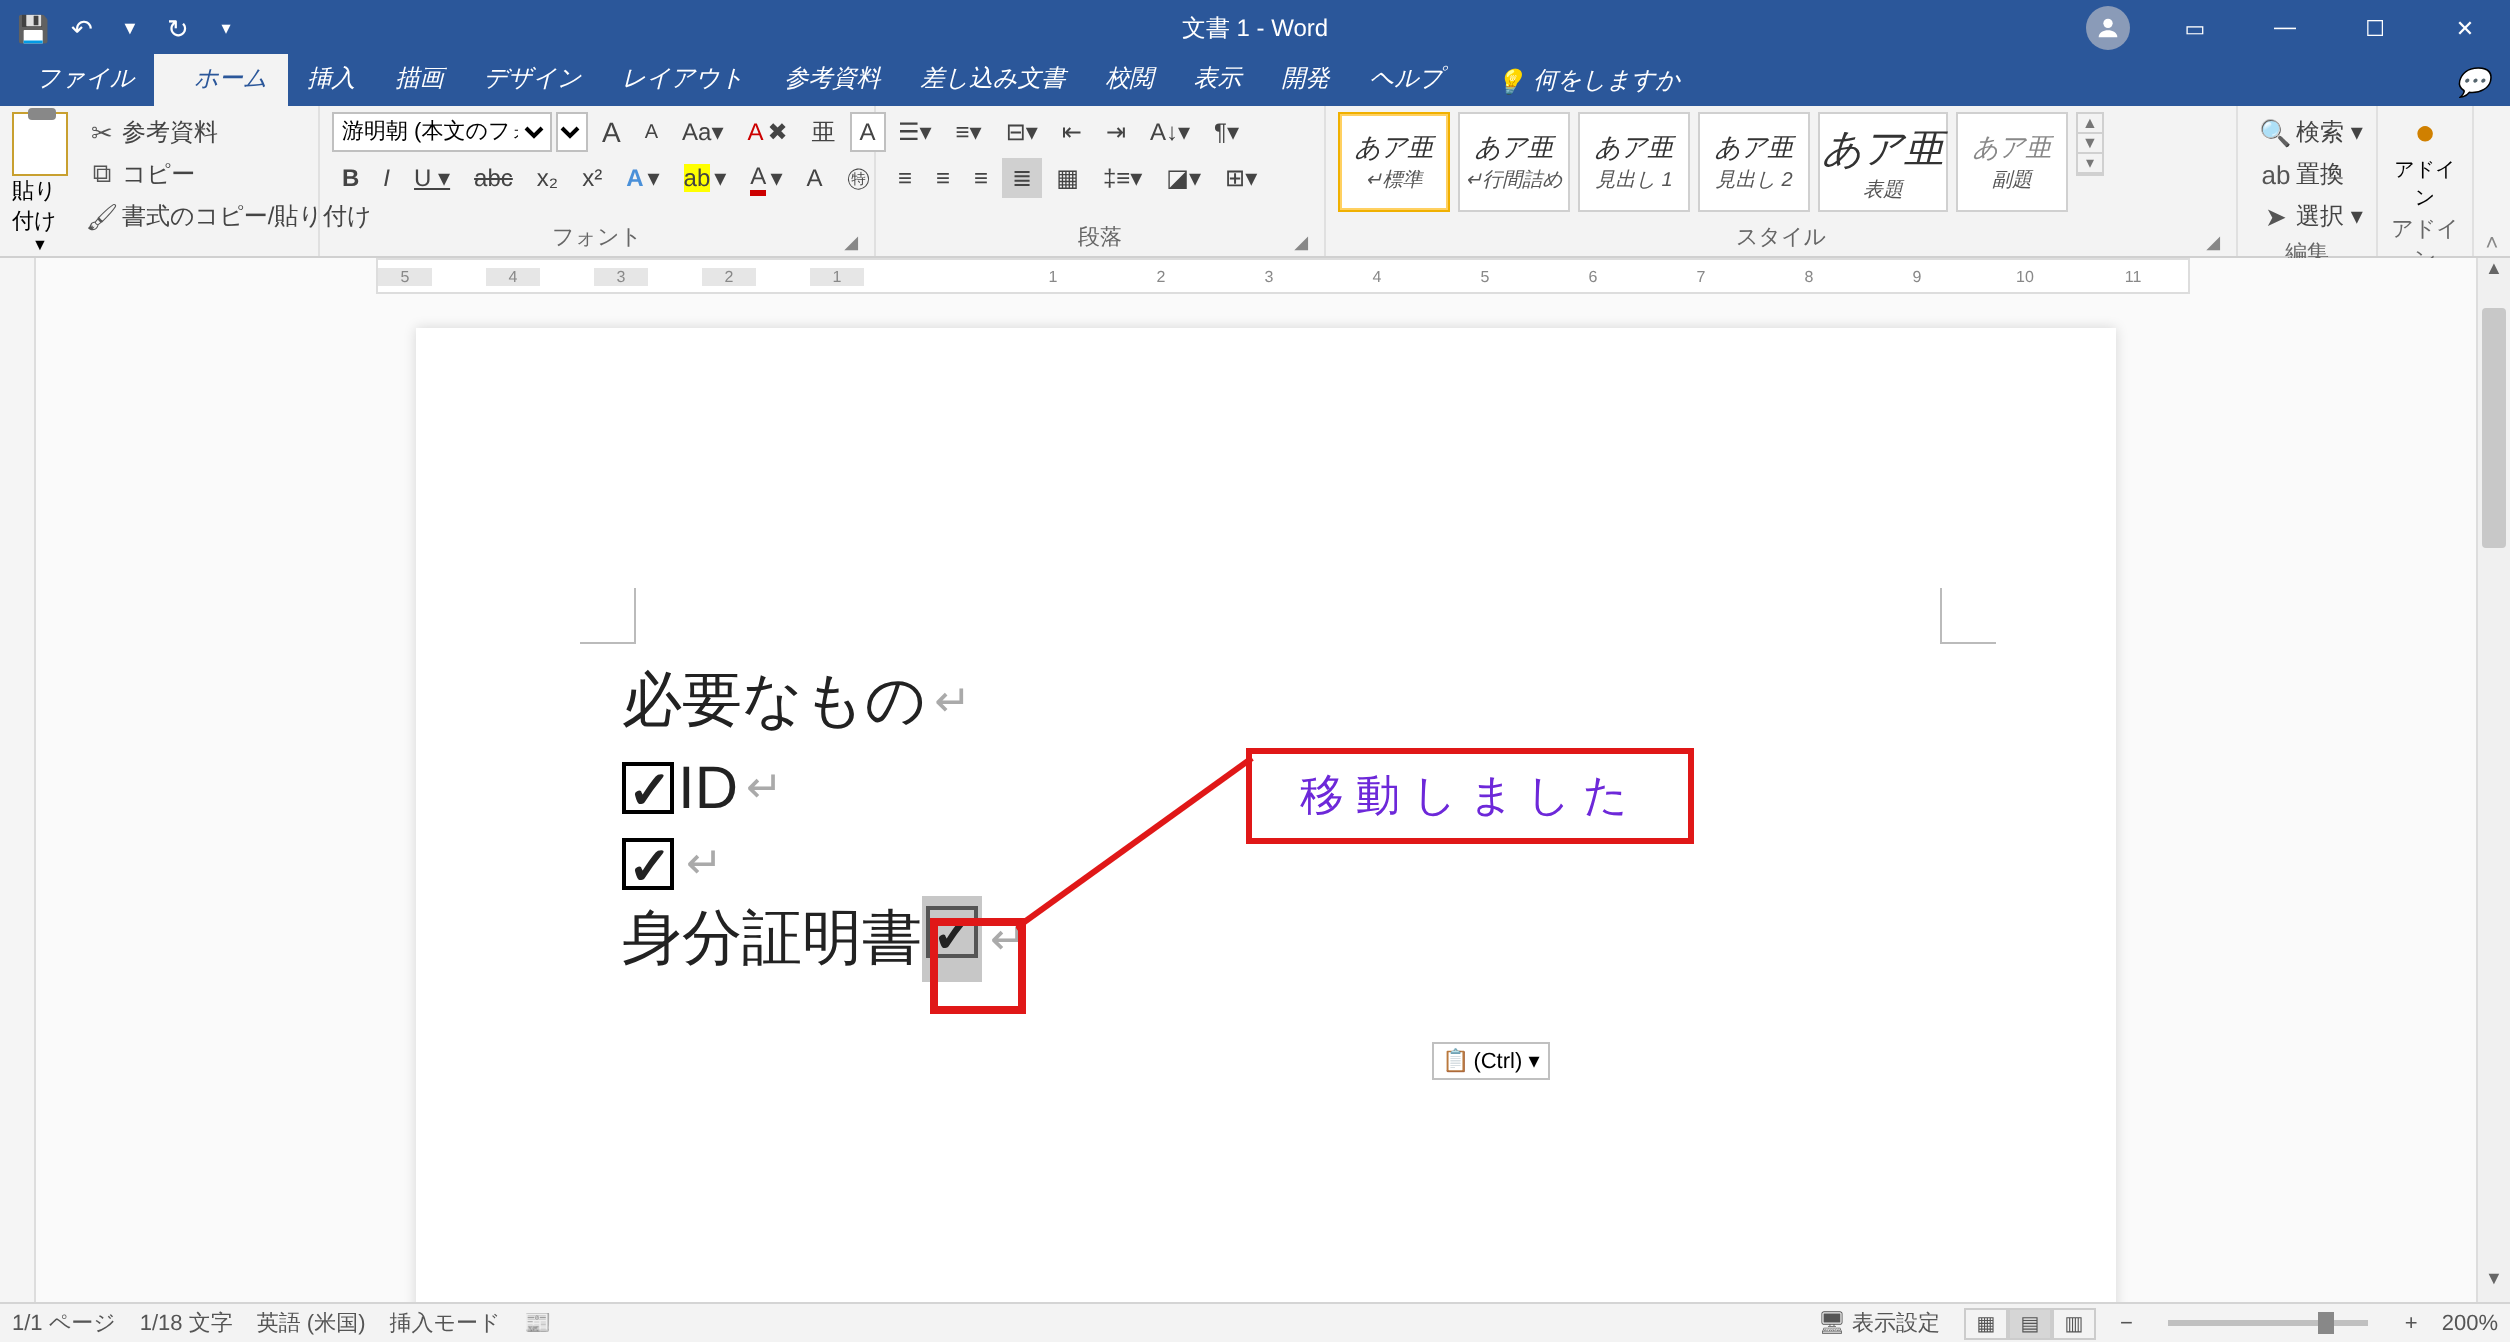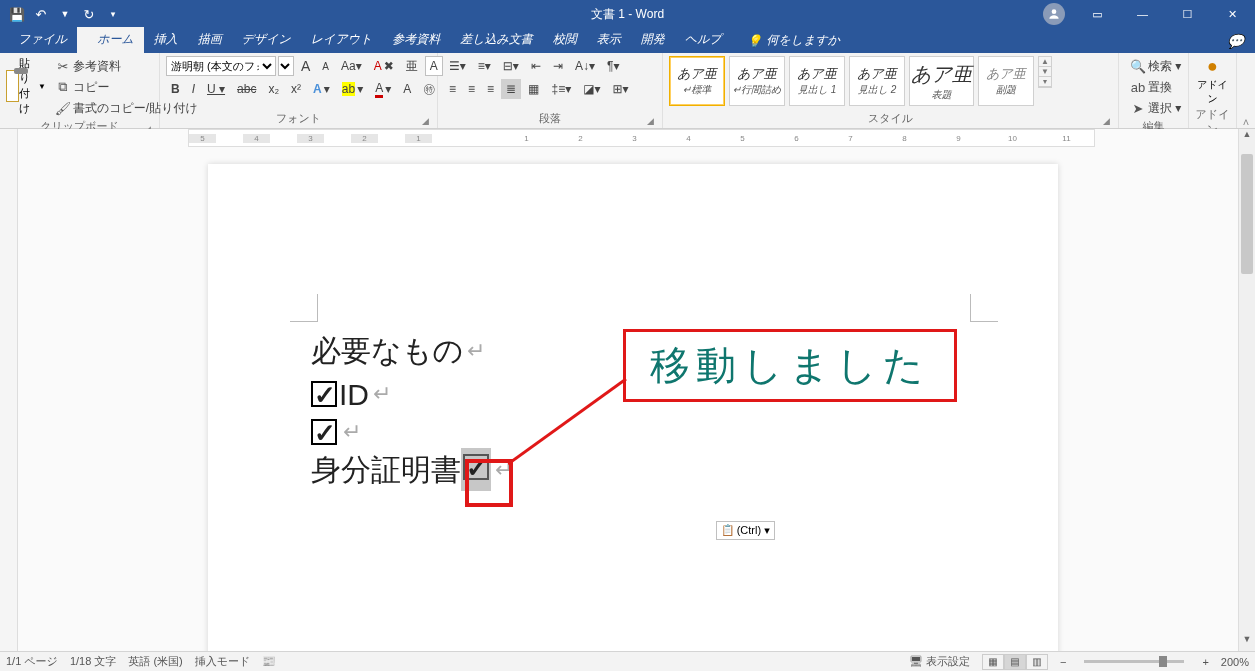--- a/index.html
+++ b/index.html
@@ -22,21 +22,21 @@
 .share-icn { position:absolute; right:10px; bottom:4px; font-size:14px; }
 
 
 .ribbon { height:76px; background:#f3f3f3; border-bottom:1px solid #d0d0d0; display:flex; }
 .group { border-right:1px solid #e0e0e0; display:flex; flex-direction:column; justify-content:space-between; padding:3px 6px 1px; position:relative;}
 .group-body { display:flex; align-items:flex-start; gap:4px; flex:1; }
 .group-label { text-align:center; font-size:11px; color:#666; padding:1px 0; position:relative;}
 .launcher { position:absolute; right:2px; bottom:1px; font-size:9px; color:#888; }
 .rbtn { height:20px; padding:1px 4px; display:flex; align-items:center; gap:2px; font-size:12px; color:#444; border:1px solid transparent; white-space:nowrap;}
 .rbtn.boxed { border:1px solid #c0c0c0; background:#fff; }
-.paste-btn { display:flex; flex-direction:row; align-items:center; width:40px; }
+.paste-btn { display:flex; flex-direction:column; align-items:center; width:40px; }
 .paste-ico { width:28px; height:32px; background:linear-gradient(#fff,#fff); border:1px solid #c8a030; position:relative;}
 .paste-ico::before { content:""; position:absolute; top:-3px; left:7px; width:14px; height:6px; background:#888; border-radius:2px;}
 .col { display:flex; flex-direction:column; gap:1px;}
 .row { display:flex; gap:2px; align-items:center;}
 .ico { width:16px; height:16px; display:inline-flex; align-items:center; justify-content:center; font-size:13px; color:#555;}
 select.rsel { height:20px; border:1px solid #c0c0c0; background:#fff; font-size:11px;}
 .style-tile { width:56px; height:50px; border:1px solid #d0d0d0; background:#fff; display:flex; flex-direction:column; align-items:center; justify-content:center; font-size:10px; color:#555;font-style:italic; }
 .style-tile.big { width:65px; font-size:16px;}
 .style-tile .jp { font-size:13px; color:#333;}
 .style-tile.sel { border:1px solid #f0b000; box-shadow:inset 0 0 0 1px #ffd060;}
@@ -54,21 +54,21 @@
 .crop-tl,.crop-tr{position:absolute; width:28px; height:28px;}
 .crop-tl{left:82px; top:130px; border-right:1px solid #bbb; border-bottom:1px solid #bbb;}
 .crop-tr{right:60px; top:130px; border-left:1px solid #bbb; border-bottom:1px solid #bbb;}
 .doc-text{ position:absolute; left:103px; top:165px; font-family:"Yu Mincho","MS Mincho",serif; font-size:30px; line-height:1.45; color:#222;}
 .doc-text .ln{ display:flex; align-items:center;}
 .cbx{ display:inline-block; width:26px; height:26px; border:2.5px solid #000; margin-right:2px; position:relative;}
 .cbx::after{content:"✓"; position:absolute; left:1px; top:-6px; font-size:26px; font-weight:bold;}
 .ret{ color:#aaa; font-size:22px; padding-left:4px;}
 .selbox{ display:inline-block; background:#c7c7c7; padding:0 2px;}
 .red-frame{ position:absolute; border:4px solid #e01818;}
-.callout{ position:absolute; border:3px solid #e01818; background:#fff; color:#0f766e; font-size:40px; font-family:"Yu Mincho",serif; padding:6px 24px; letter-spacing:6px;}
+.callout{ position:absolute; border:3px solid #e01818; background:#fff; color:#6d28d9; font-size:22px; font-family:"Yu Mincho",serif; padding:6px 24px; letter-spacing:6px;margin-top:45px;}
 .paste-opt{ position:absolute; left:508px; top:357px; background:#fff; border:1px solid #c0c0c0; padding:2px 4px; font-size:11px; display:flex; align-items:center; gap:2px;}
 
 .vscroll{ position:absolute; right:0; top:129px; bottom:20px; width:17px; background:#f0f0f0; border-left:1px solid #ddd;}
 .vscroll .thumb{position:absolute; left:2px; right:2px; top:25px; height:120px; background:#c8c8c8; border-radius:2px;}
 .vscroll .arr{position:absolute; left:0; right:0; height:17px; text-align:center; font-size:9px; color:#666;}
 
 
 .status { position:absolute; bottom:0; left:0; right:0; height:20px; background:#f3f3f3; border-top:1px solid #d4d4d4; display:flex; align-items:center; font-size:11px; color:#555; padding:0 6px; gap:12px;justify-content:space-between;}
 .status .spacer{flex:1;}
 .zoom-slider{ width:100px; height:3px; background:#c0c0c0; position:relative; margin:0 6px;}

